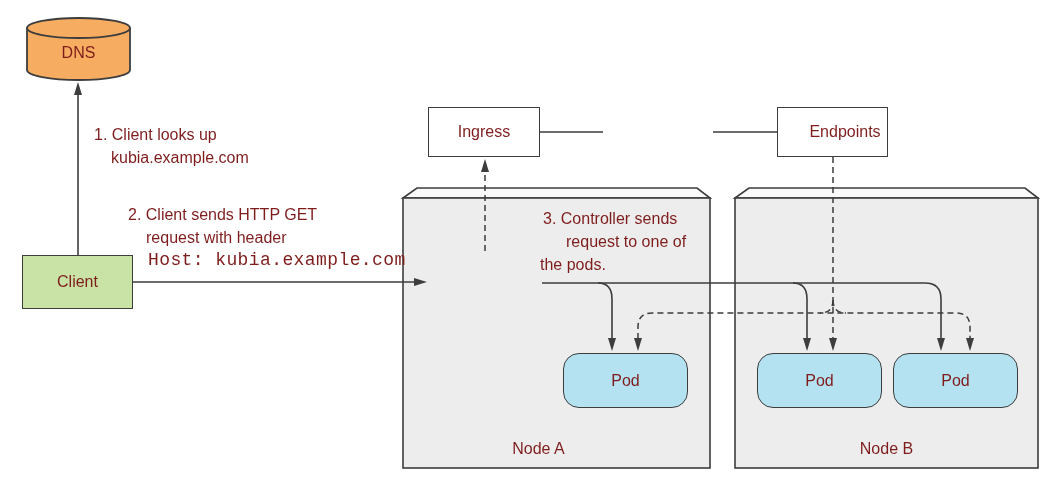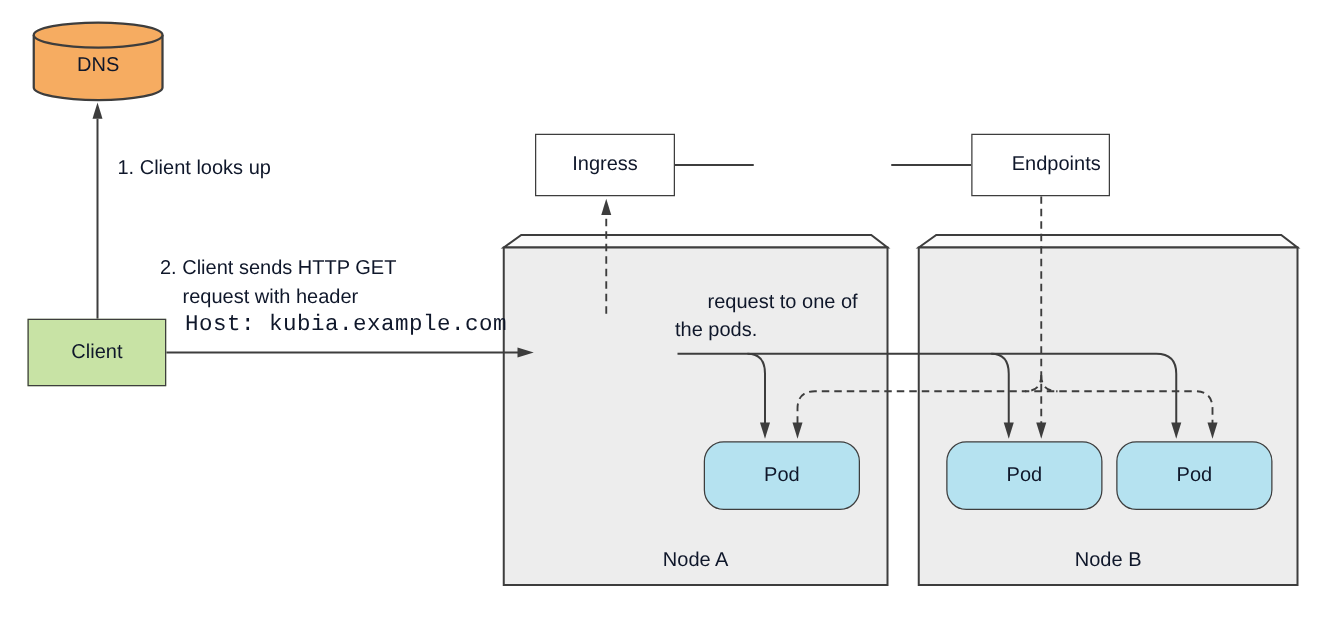--- a/index.html
+++ b/index.html
@@ -1,18 +1,18 @@
 <!DOCTYPE html>
 <html><head>
 <meta charset="utf-8">
 <style>
   html,body{margin:0;padding:0;background:#ffffff;}
   .stage{
     position:relative;width:1057px;height:495px;background:#ffffff;
-    font-family:"Liberation Sans",sans-serif;color:#0f172a;overflow:hidden;
+    font-family:"Liberation Sans",sans-serif;color:#7f1d1d;overflow:hidden;
   }
   .stage svg{position:absolute;left:0;top:0;}
   .box{
     position:absolute;display:flex;align-items:center;justify-content:center;
     border:1.6px solid #3d3d3d;box-sizing:border-box;background:#ffffff;
     font-size:16px;text-align:center;line-height:20px;z-index:3;
   }
   .box.green{background:#c8e3a5;}
   .box.lavender{background:#b9bfe3;}
   .box.pod{background:#b5e2f0;border-radius:16px;}
@@ -77,25 +77,27 @@
   <div class="box green" style="left:22px;top:255px;width:111px;height:54px;">Client</div>
 
   <div class="box" style="left:428px;top:107px;width:112px;height:50px;">Ingress</div>
   <div class="box" style="left:777px;top:107px;width:111px;height:50px;padding-left:25px;">Endpoints</div>
 
 
   <div class="box pod" style="left:563px;top:353px;width:125px;height:55px;">Pod</div>
   <div class="box pod" style="left:757px;top:353px;width:125px;height:55px;">Pod</div>
   <div class="box pod" style="left:893px;top:353px;width:125px;height:55px;">Pod</div>
 
-  <div class="node-label" style="left:403px;top:440px;width:307px;">Node A</div>
+  <div class="node-label" style="left:385px;top:440px;width:307px;">Node A</div>
   <div class="node-label" style="left:735px;top:440px;width:303px;">Node B</div>
 
   <div class="lbl" style="left:94px;top:126px;">1. Client looks up</div>
+  <div class="lbl" style="left:111px;top:149px;">kubia.example.com</div>
 
   <div class="lbl" style="left:128px;top:206px;">2. Client sends HTTP GET</div>
   <div class="lbl" style="left:146px;top:229px;">request with header</div>
   <div class="lbl mono" style="left:148px;top:251px;">Host: kubia.example.com</div>
 
+  <div class="lbl" style="left:543px;top:210px;">3. Controller sends</div>
   <div class="lbl" style="left:566px;top:233px;">request to one of</div>
   <div class="lbl" style="left:540px;top:256px;">the pods.</div>
 
 </div>
 
 </body></html>

